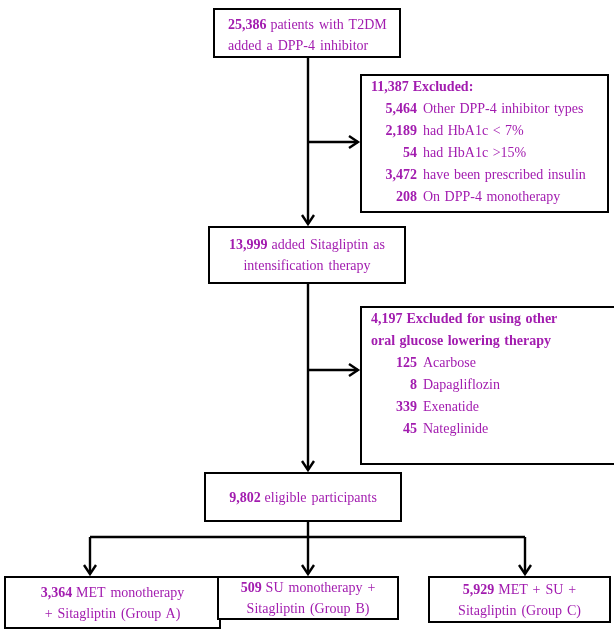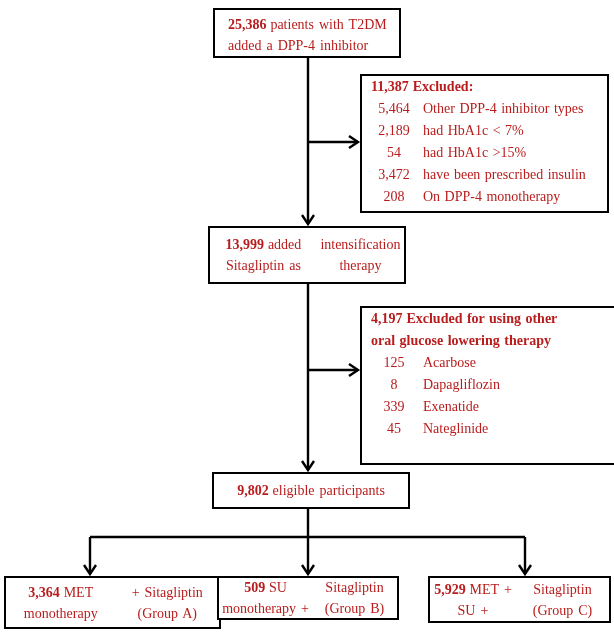--- a/index.html
+++ b/index.html
@@ -1,35 +1,35 @@
 <!DOCTYPE html>
 <html><head>
 <meta charset="utf-8">
 <style>
   html, body { margin:0; padding:0; background:#ffffff; }
   .canvas {
     position:relative; width:614px; height:632px; background:#ffffff;
-    font-family:"Liberation Serif","DejaVu Serif",serif; color:#b91c1c;
+    font-family:"Liberation Serif","DejaVu Serif",serif; color:#a21caf;
     overflow:hidden;
   }
   svg.connectors { position:absolute; left:0; top:0; width:614px; height:632px; }
   .box {
     position:absolute; background:#ffffff; border:2px solid #000000;
     box-sizing:border-box; font-size:14px; line-height:21px; word-spacing:1.5px;
   }
   .centered {
-    display:flex; flex-direction:row; justify-content:center;
+    display:flex; flex-direction:column; justify-content:center;
     align-items:center; text-align:center;
   }
   .num { font-weight:bold; }
   .bold { font-weight:bold; }
   .top-box { padding:4px 4px 0 13px; }
   .list-box { padding:0 4px 0 9px; line-height:22px; word-spacing:1px; }
   .xrow { white-space:nowrap; }
-  .xnum { display:inline-block; width:46px; text-align:center; margin-right:6px; }
+  .xnum { display:inline-block; width:46px; text-align:right; margin-right:6px;font-weight:bold; }
   .sp { display:inline-block; width:0.28em; }
 </style>
 </head>
 <body>
 
 <div class="canvas">
 
   <svg class="connectors" viewBox="0 0 614 632" fill="none" stroke="#000" stroke-width="2.4">
 
     <path d="M308 58 V224"></path>
@@ -78,21 +78,21 @@
 
   <div class="box list-box" style="left:360px; top:306px; width:262px; height:159px;">
     <div class="bold"><span>4,197</span><span class="sp"></span><span>Excluded for using other</span></div>
     <div class="bold">oral glucose lowering therapy</div>
     <div class="xrow"><span class="xnum">125</span><span>Acarbose</span></div>
     <div class="xrow"><span class="xnum">8</span><span>Dapagliflozin</span></div>
     <div class="xrow"><span class="xnum">339</span><span>Exenatide</span></div>
     <div class="xrow"><span class="xnum">45</span><span>Nateglinide</span></div>
   </div>
 
-  <div class="box centered" style="left:212px; top:472px; width:198px; height:37px;">
+  <div class="box centered" style="left:204px; top:472px; width:198px; height:50px;">
     <div><span class="num">9,802</span><span class="sp"></span><span>eligible participants</span></div>
   </div>
 
   <div class="box centered" style="left:4px; top:576px; width:217px; height:53px;">
     <div><span class="num">3,364</span><span class="sp"></span><span>MET monotherapy</span></div>
     <div>+ Sitagliptin (Group A)</div>
   </div>
 
   <div class="box centered" style="left:217px; top:576px; width:182px; height:44px;">
     <div><span class="num">509</span><span class="sp"></span><span>SU monotherapy +</span></div>

